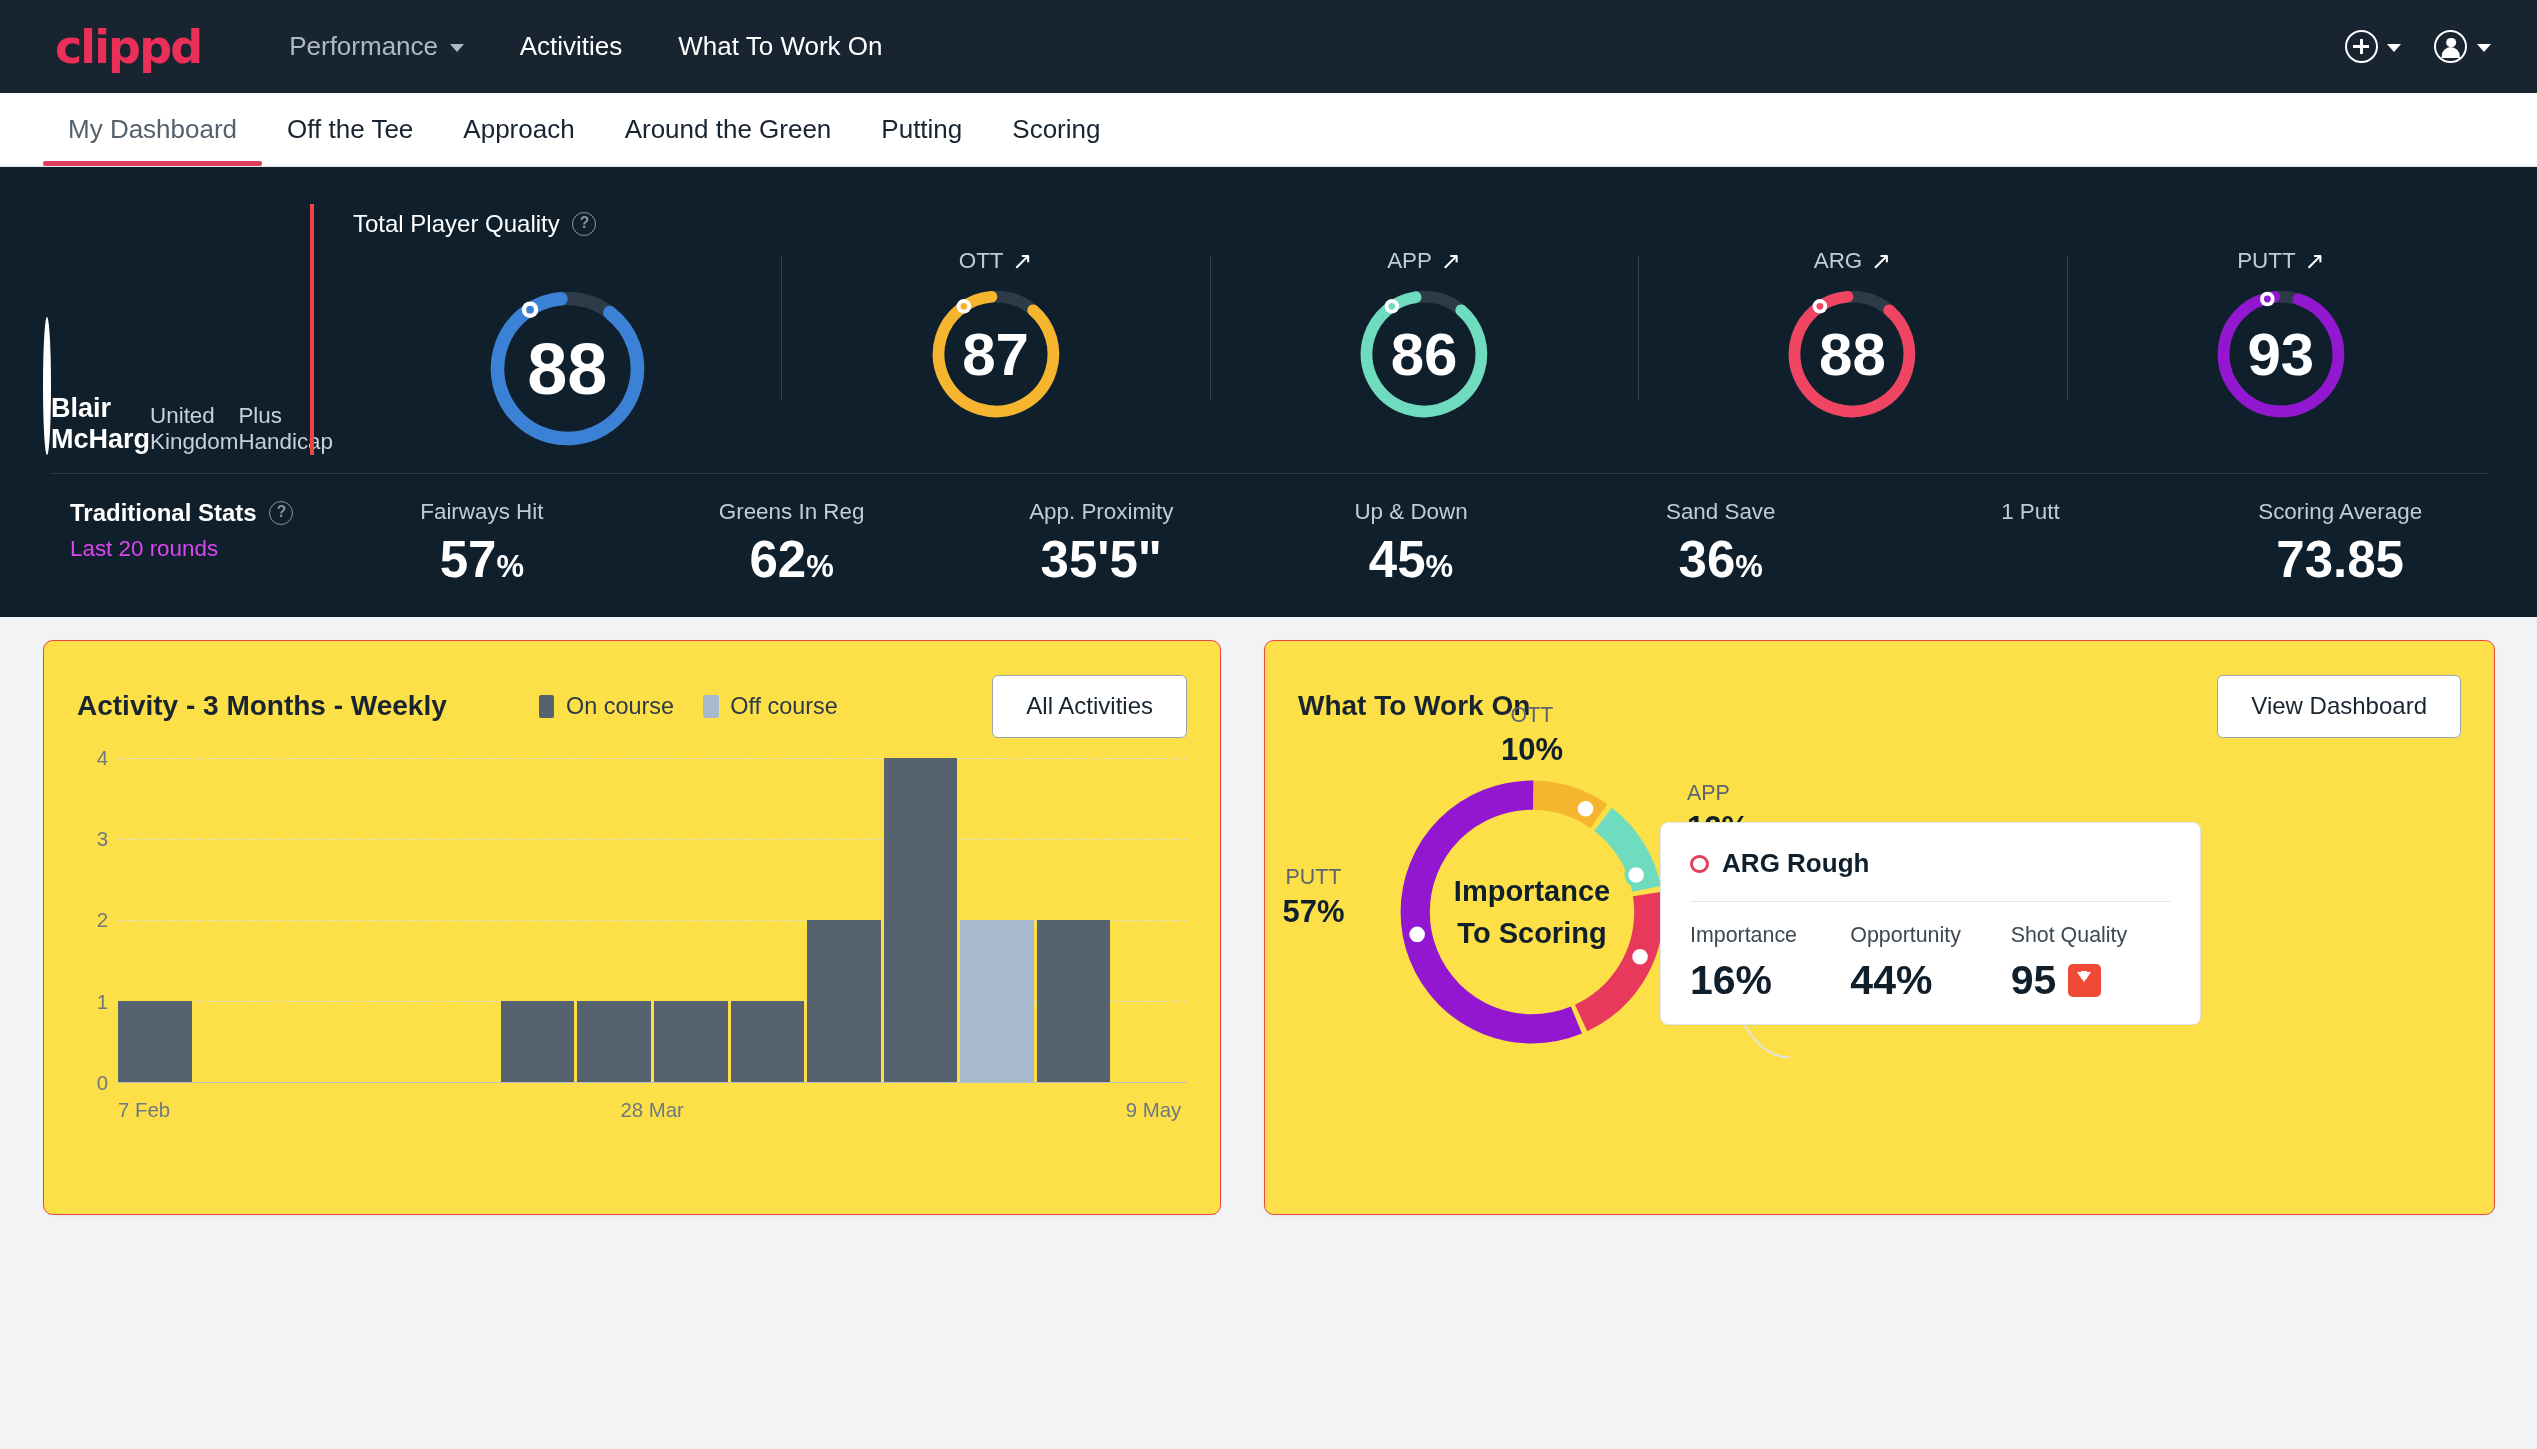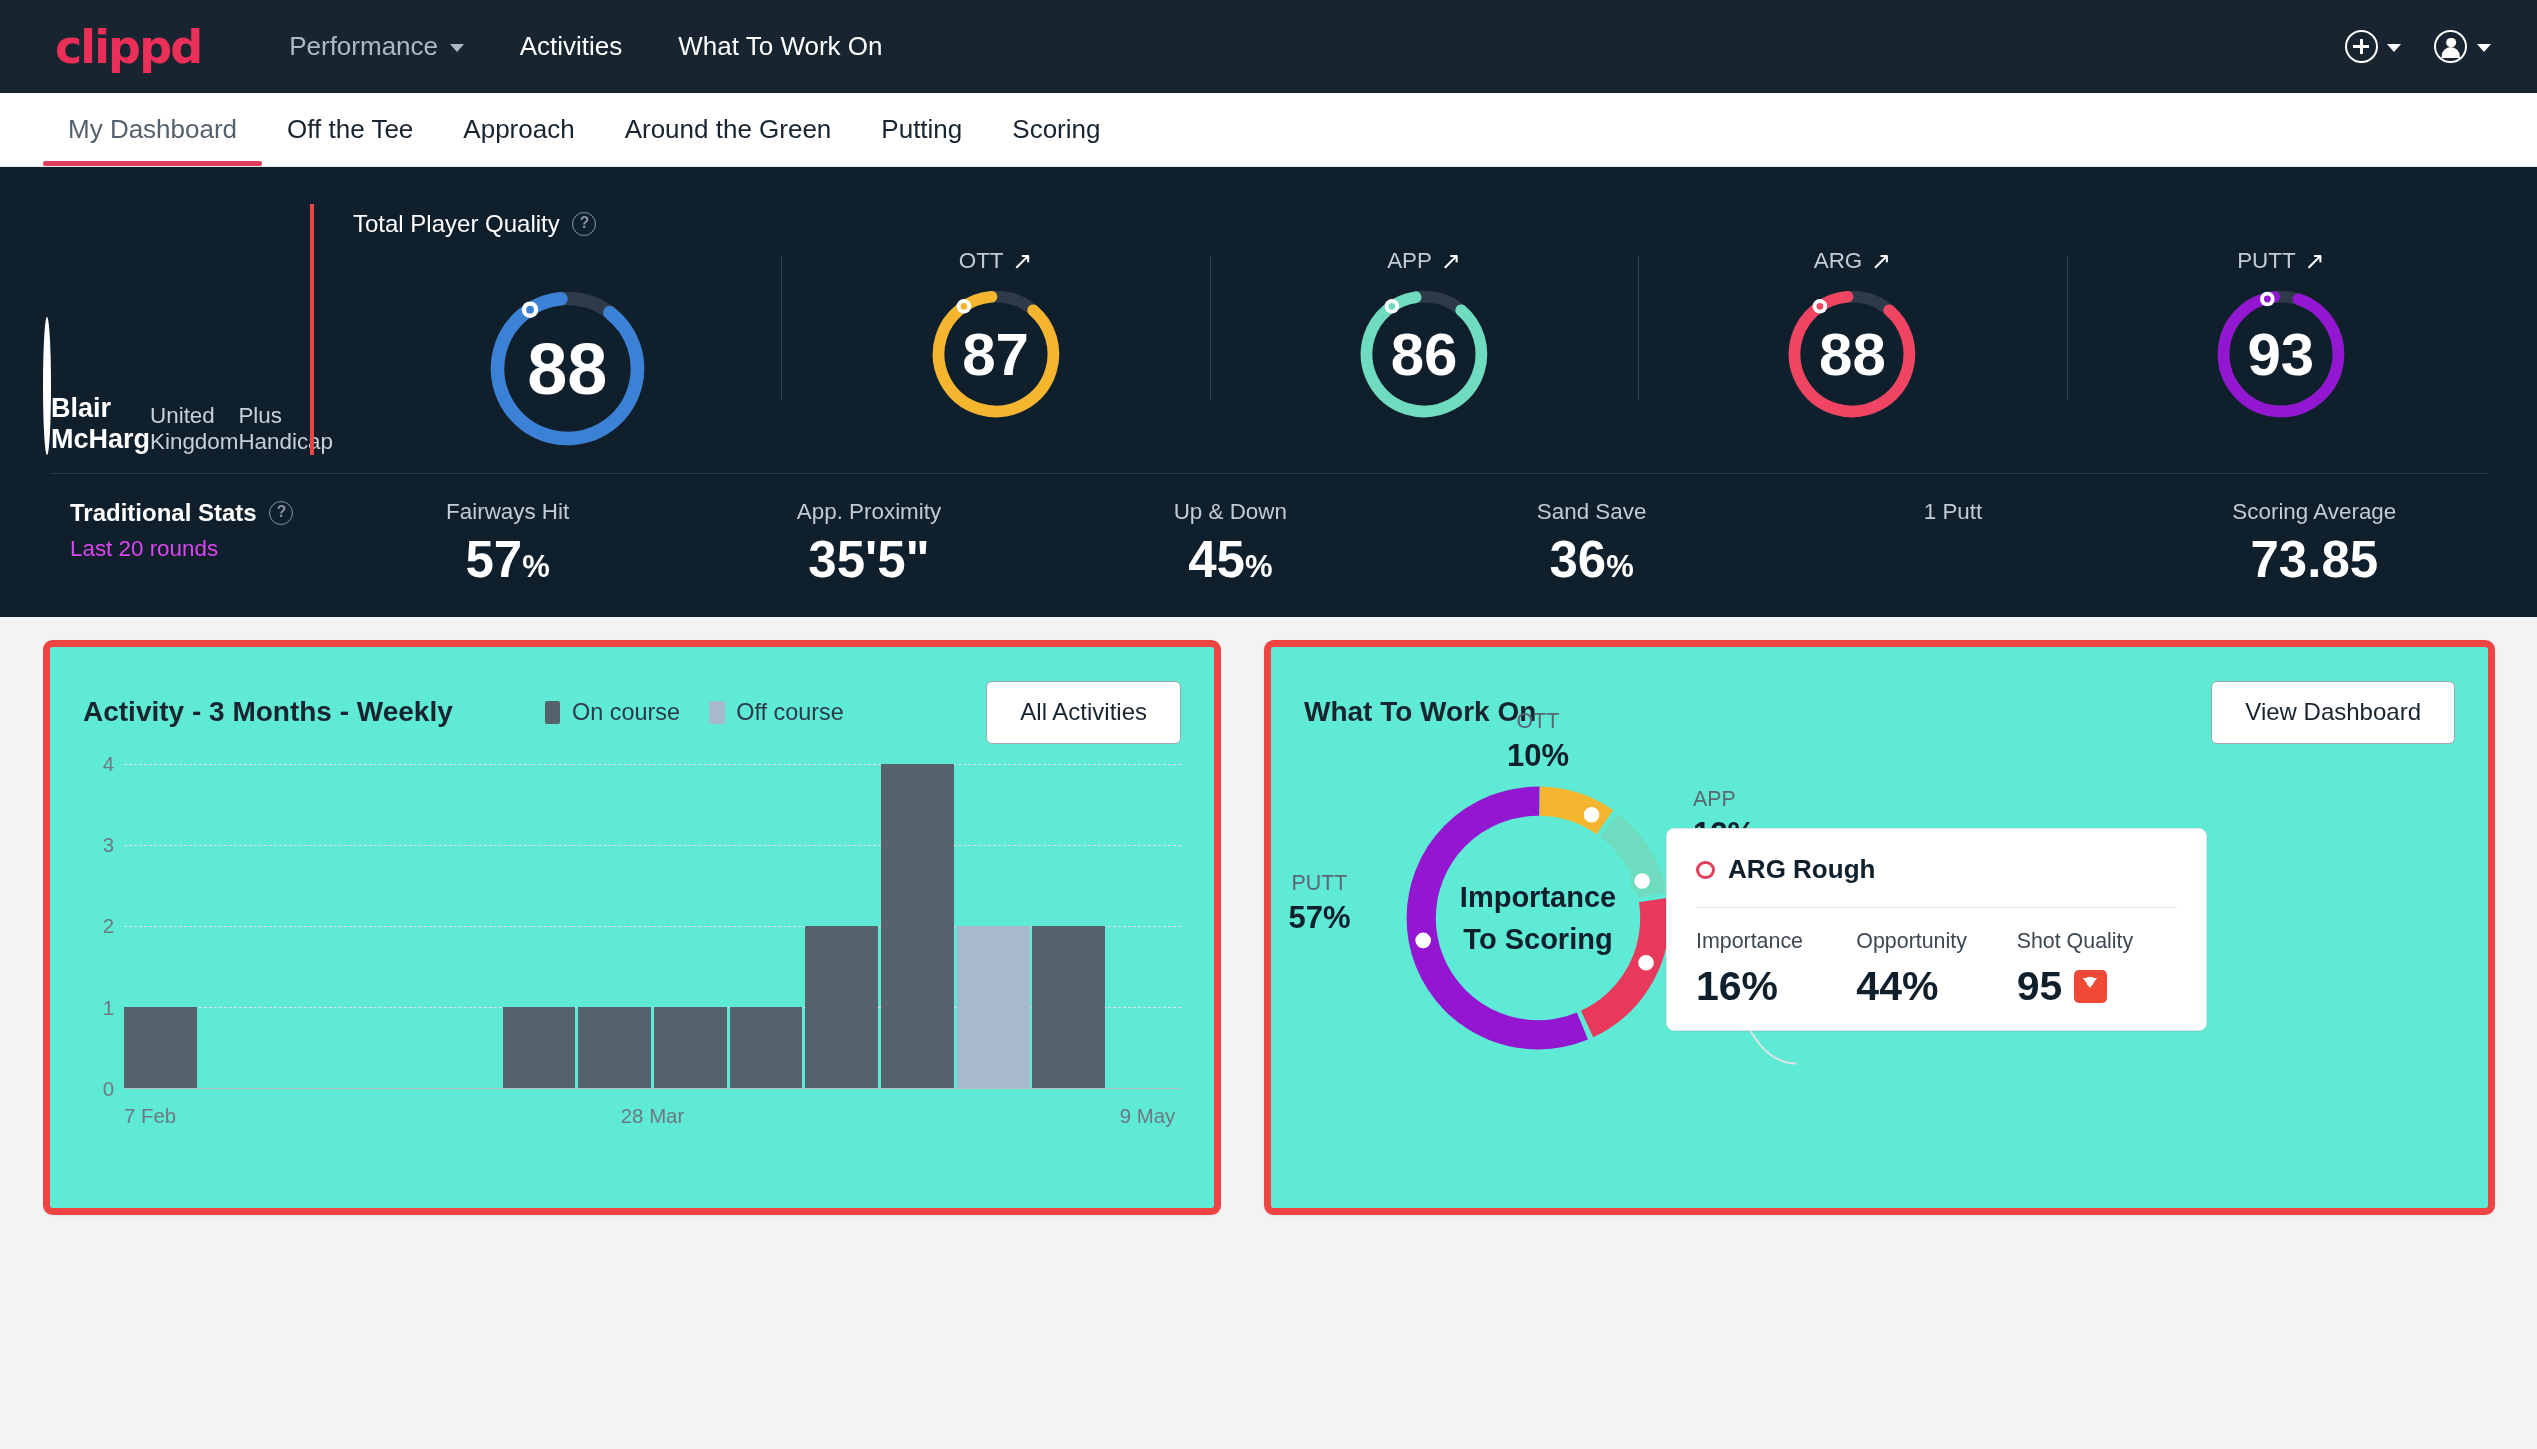--- a/index.html
+++ b/index.html
@@ -215,22 +215,22 @@
     line-height: 1;
   }
   .stat-value .unit { font-size: 31px; font-weight: 700; }
 
   
   .bottom {
     display: flex; gap: 43px;
     padding: 23.4px 43px 0 43px;
   }
   .card {
-    background: #5eead4;
-    border: 7px solid #ef4444;
+    background: #fde047;
+    border: 1px solid #ef4444;
     border-radius: 9.7px;
     box-shadow: 0 1px 2.9px rgba(0,0,0,0.06);
   }
   .card-left { width: 1178px; height: 575px; padding: 33px 33px 0 33px; }
   .card-right { flex: 1; height: 575px; padding: 33px 33px 0 33px; position: relative; }
 
   .card-head {
     display: flex; align-items: center; height: 64px;
   }
   .card-title { font-size: 28px; font-weight: 700; color: #182430; }
@@ -484,20 +484,24 @@
       <div class="trad-head-t">
         <span>Traditional Stats</span>
         <span class="qmark">?</span>
       </div>
       <div class="trad-head-s">Last 20 rounds</div>
     </div>
 
     <div class="stat">
       <div class="stat-label">Fairways Hit</div>
       <div class="stat-value"><span>57</span><span class="unit">%</span></div>
+    </div>
+    <div class="stat">
+      <div class="stat-label">Greens In Reg</div>
+      <div class="stat-value"><span>62</span><span class="unit">%</span></div>
     </div>
     <div class="stat">
       <div class="stat-label">App. Proximity</div>
       <div class="stat-value"><span>35'5"</span><span class="unit"></span></div>
     </div>
     <div class="stat">
       <div class="stat-label">Up &amp; Down</div>
       <div class="stat-value"><span>45</span><span class="unit">%</span></div>
     </div>
     <div class="stat">

